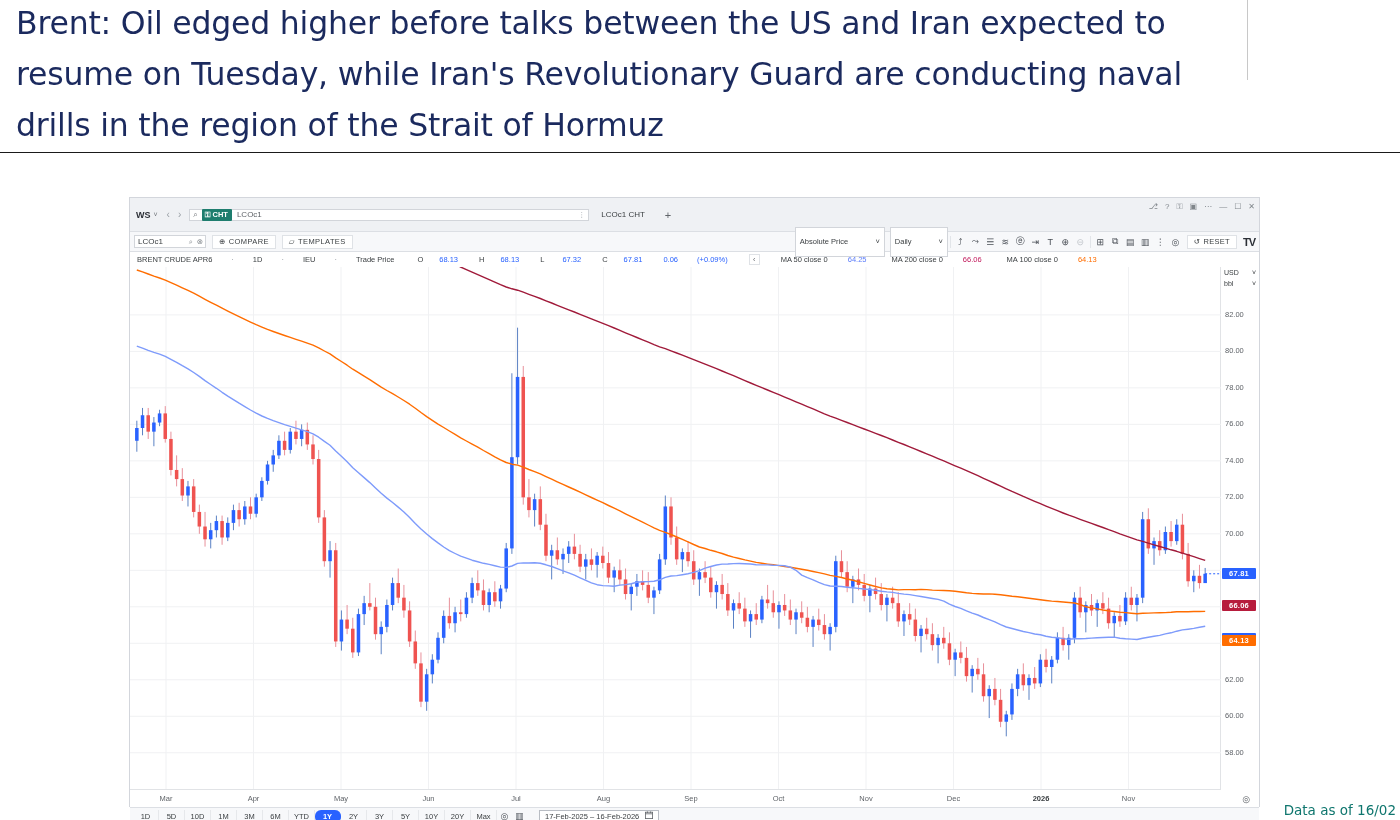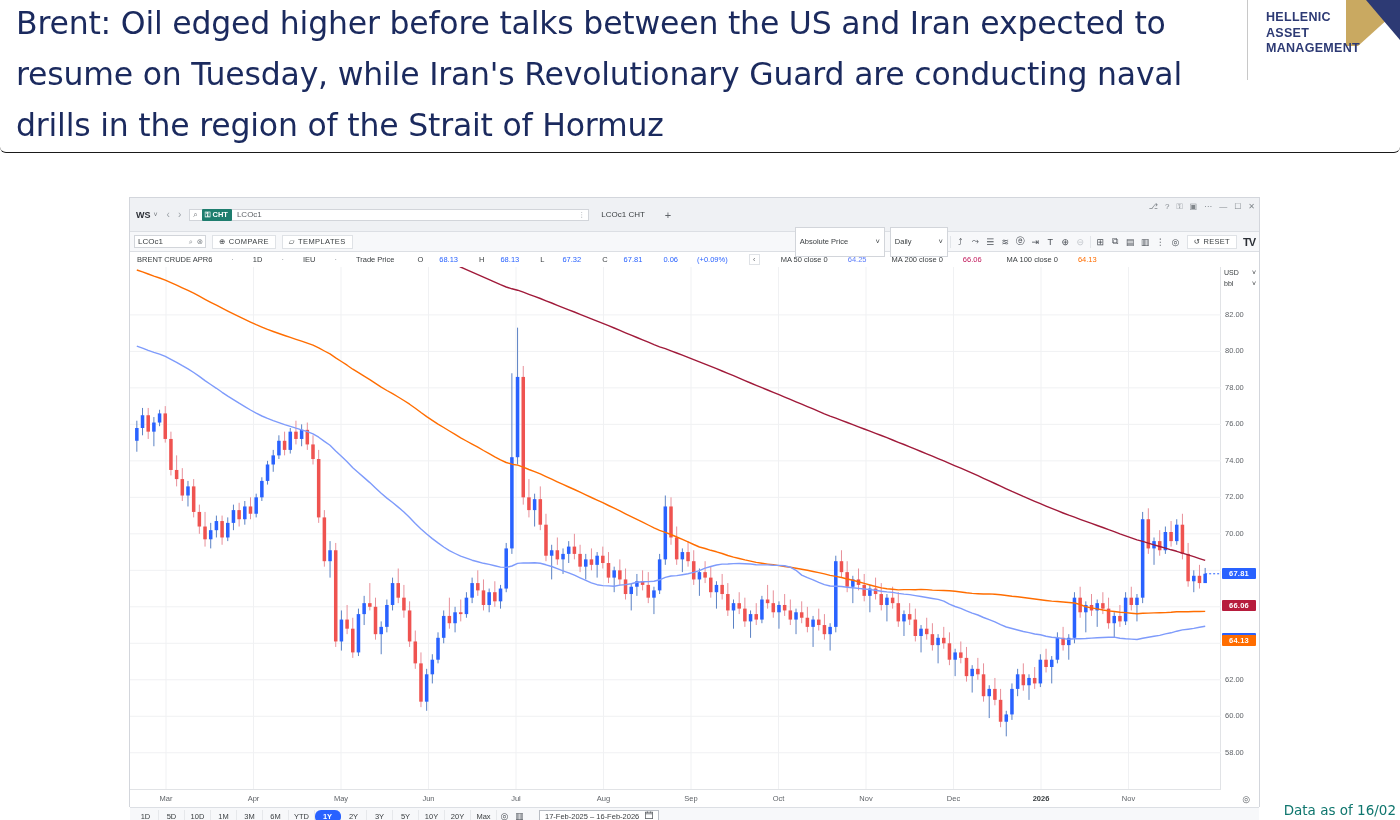--- a/index.html
+++ b/index.html
@@ -8,21 +8,21 @@
     width:1400px; height:820px;
     background:#ffffff;
     font-family:"Liberation Sans", sans-serif;
     overflow:hidden;
     position:relative;
   }
 
   
   #header {
     position:absolute; left:0; top:0; width:1400px; height:153px;
-    background:#ffffff; border-bottom:1.5px solid #1a1a1a;border-radius:6px;
+    background:#ffffff; border-bottom:1.5px solid #1a1a1a;
   }
   #headline {
     position:absolute; left:16px; top:-2px; width:1200px;
     color:#1b2a5e; font-size:31.5px; line-height:51px;
     font-family:"DejaVu Sans", sans-serif; font-weight:400;
     letter-spacing:-0.2px; white-space:pre-wrap;
   }
   #logo-box {
     position:absolute; right:0px; top:0px; width:152px; height:78px;
   }
@@ -180,32 +180,20 @@
     position:absolute; right:4px; bottom:2px; font-size:13.5px; color:#0f766e;
     font-family:"DejaVu Sans", sans-serif;
   }
 </style>
 </head>
 <body>
 
 <div id="header">
   <div id="headline">Brent: Oil edged higher before talks between the US and Iran expected to resume on Tuesday, while Iran's Revolutionary Guard are conducting naval drills in the region of the Strait of Hormuz</div>
   <div id="logo-divider"></div>
-  <div id="logo-box">
-    <div id="logo-mark">
-      <svg width="100" height="78" viewBox="0 0 100 78">
-        <polygon points="46,0 100,0 100,8 58,46 46,46" fill="#c9a961"></polygon>
-        <polygon points="66,0 100,0 100,40" fill="#2d3a74"></polygon>
-        <polygon points="100,46 100,78 78,78" fill="#ffffff"></polygon>
-      </svg>
-    </div>
-    <div id="logo-text">HELLENIC
-ASSET
-MANAGEMENT</div>
-  </div>
 </div>
 
 <div id="terminal">
 
   <div id="titlebar">
     <span class="ws-label">WS</span>
     <span class="caret">˅</span>
     <span class="navarrow">‹</span>
     <span class="navarrow">›</span>
     <div id="addrbar">

